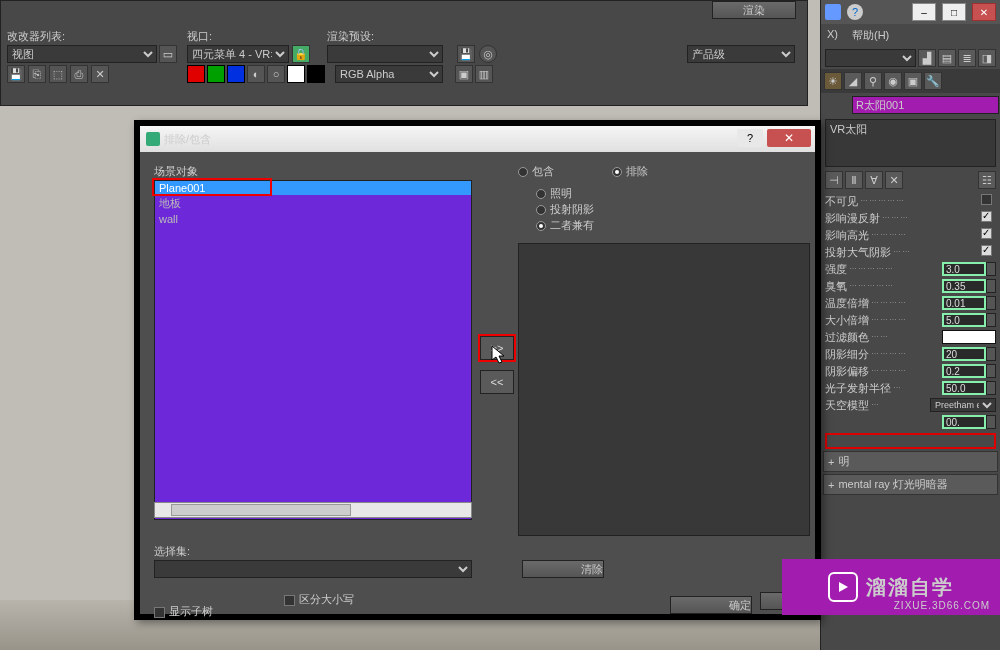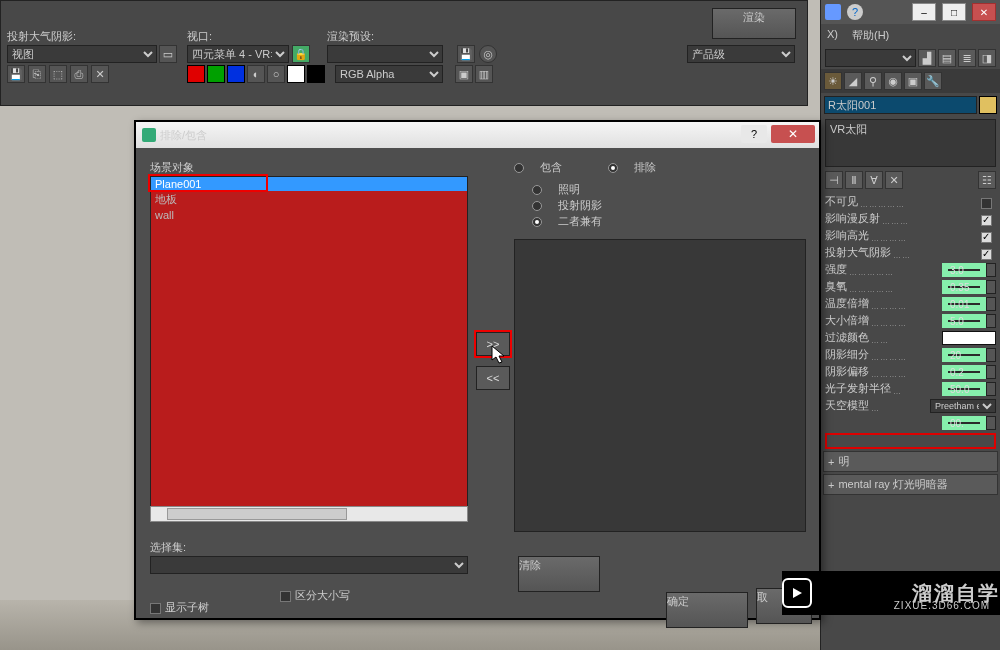--- a/index.html
+++ b/index.html
@@ -1,68 +1,68 @@
 <!DOCTYPE html>
 <html><head>
 <meta charset="utf-8">
 <style>
 *{box-sizing:border-box;margin:0;padding:0;font-family:"Microsoft YaHei",Arial,sans-serif;font-size:11px;color:#ccc;user-select:none}
 body{width:1000px;height:650px;background:#c0bdb6;position:relative;overflow:hidden}
 .main-panel{position:absolute;left:0;top:0;width:808px;height:106px;background:#484848;border:1px solid #222}
-.render-btn{position:absolute;right:11px;top:7px;width:84px;height:31px;background:linear-gradient(#6a6a6a,#555);border:1px solid #222;text-align:center;line-height:16px}
+.render-btn{position:absolute;right:11px;top:0;width:84px;height:18px;background:linear-gradient(#6a6a6a,#555);border:1px solid #222;text-align:center;line-height:16px}
 .lbl{position:absolute;font-size:11px}
 select,.drop{background:#3a3a3a;border:1px solid #222;color:#ccc;font-size:11px;height:18px}
 .tool-row{position:absolute;left:6px;top:64px;display:flex;gap:3px}
 .tool-btn{width:18px;height:18px;background:#555;border:1px solid #333;display:flex;align-items:center;justify-content:center}
 .icon-btn{width:18px;height:18px;background:#555;border:1px solid #333;display:inline-flex;align-items:center;justify-content:center;vertical-align:top}
 .color-sw{width:18px;height:18px;border:1px solid #000}
-.dialog{position:absolute;left:134px;top:120px;width:687px;height:500px;background:#4e4e4e;border:2px solid #000000;box-shadow:3px 3px 8px rgba(0,0,0,.4)}
+.dialog{position:absolute;left:134px;top:120px;width:687px;height:500px;background:#4e4e4e;border:6px solid #000000;box-shadow:3px 3px 8px rgba(0,0,0,.4)}
 .dialog-title{height:26px;background:linear-gradient(#f5f5f5,#e0e0e0);display:flex;align-items:center;padding-left:6px;color:#000;position:relative}
 .close-x{position:absolute;right:4px;top:3px;width:44px;height:18px;background:#c75050;color:#fff;text-align:center;line-height:18px;font-size:12px;border-radius:2px}
 .help-q{position:absolute;right:52px;top:3px;width:26px;height:18px;background:#e8e8e8;color:#000;text-align:center;line-height:18px;border-radius:2px}
-.scene-list{position:absolute;left:14px;top:54px;width:318px;height:340px;background:#b91c1c;border:1px solid #222;overflow:hidden}
+.scene-list{position:absolute;left:14px;top:54px;width:318px;height:340px;background:#6d28d9;border:1px solid #222;overflow:hidden}
 .scene-list .item{padding:1px 4px;color:#bbb}
 .scene-list .sel{background:#3399ff;color:#fff}
 .red-box{position:absolute;border:2px solid #e00;pointer-events:none}
 .scroll-h{position:absolute;left:14px;bottom:96px;width:318px;height:16px;background:#e8e8e8;border:1px solid #888}
 .scroll-h .thumb{position:absolute;left:16px;top:1px;width:180px;height:12px;background:#cdcdcd;border:1px solid #999}
 .dest-list{position:absolute;left:378px;top:117px;width:292px;height:293px;background:#383838;border:1px solid #222}
-.radio-row{position:absolute;display:flex;align-items:center;gap:16px;color:#ddd}
+.radio-row{position:absolute;display:flex;align-items:center;gap:4px;color:#ddd}
 .radio{width:10px;height:10px;border-radius:50%;border:1px solid #999;background:#333}
 .radio.on::after{content:"";display:block;width:4px;height:4px;background:#fff;border-radius:50%;margin:2px}
 .move-btn{position:absolute;left:340px;width:34px;height:24px;background:#5a5a5a;border:1px solid #222;text-align:center;line-height:22px;color:#ddd}
-.dlg-btn{position:absolute;width:82px;height:36px;background:linear-gradient(#6a6a6a,#555);border:1px solid #222;text-align:left;line-height:16px}
+.dlg-btn{position:absolute;width:82px;height:18px;background:linear-gradient(#6a6a6a,#555);border:1px solid #222;text-align:right;line-height:16px}
 .chk{width:11px;height:11px;background:#333;border:1px solid #777;display:inline-block;vertical-align:middle;margin-right:4px}
 .chk.on{background:#ddd;position:relative}
 .chk.on::after{content:"✓";position:absolute;left:0;top:-2px;color:#000;font-size:10px}
 .side{position:absolute;right:0;top:0;width:180px;height:650px;background:#484848;border-left:1px solid #222}
 .side .top-row{height:24px;background:#555;display:flex;align-items:center;gap:6px;padding:0 4px}
 .win-btn{width:24px;height:18px;border:1px solid #888;background:#eee;display:flex;align-items:center;justify-content:center;color:#000;font-size:10px}
 .win-close{background:#c75050;color:#fff;border-color:#a03030}
 .side-icons{display:flex;gap:2px;padding:2px;flex-wrap:wrap}
 .side-icon{width:18px;height:18px;background:#5a5a5a;border:1px solid #333;display:flex;align-items:center;justify-content:center}
-.param-row{display:flex;align-items:flex-end;justify-content:space-between;padding:1px 4px;height:17px}
+.param-row{display:flex;align-items:flex-start;justify-content:space-between;padding:1px 4px;height:17px}
 .param-row .dots{flex:1;overflow:hidden;color:#aaa;font-size:8px;letter-spacing:1px;padding:0 2px}
-.spin{width:44px;height:14px;background:#2a2a2a;border:6px solid #86efac;color:#ddd;font-size:10px;padding-left:2px;display:flex;align-items:center}
+.spin{width:44px;height:14px;background:#2a2a2a;border:2px solid #86efac;color:#ddd;font-size:10px;padding-left:2px;display:flex;align-items:center}
 .spin-ar{width:10px;height:14px;background:#555;border:1px solid #222;display:flex;flex-direction:column}
 .cursor{position:absolute;left:491px;top:345px;pointer-events:none;z-index:50}
-.logo{position:absolute;right:0;bottom:35px;width:218px;height:44px;background:#000000;display:flex;align-items:center;justify-content:space-between;gap:8px;color:#fff;z-index:30}
+.logo{position:absolute;right:0;bottom:35px;width:218px;height:56px;background:#a21caf;display:flex;align-items:center;justify-content:center;gap:8px;color:#fff;z-index:30}
 .logo .play{width:30px;height:30px;border:2px solid #fff;border-radius:6px;display:flex;align-items:center;justify-content:center}
 .logo .txt{font-size:20px;font-weight:bold;letter-spacing:2px}
 .logo .url{position:absolute;bottom:4px;right:10px;font-size:10px;letter-spacing:1px}
 .rollout-hd{background:#5a5a5a;color:#ddd;padding:2px 4px;border:1px solid #333;margin:2px;font-size:10px;display:flex;align-items:center;gap:4px}
 .floor{position:absolute;left:0;top:600px;width:820px;height:50px;background:linear-gradient(#b8b4ab,#98948a)}
 </style>
 </head>
 <body>
 
 <div class="floor"></div>
 
 <div class="main-panel">
-  <span class="lbl" style="left:6px;top:28px">投射大气阴影:</span>
+  <span class="lbl" style="left:6px;top:28px">改改器列表:</span>
   <select class="drop" style="position:absolute;left:6px;top:44px;width:150px"><option>视图</option></select>
   <div class="icon-btn" style="position:absolute;left:158px;top:44px">▭</div>
 
   <span class="lbl" style="left:186px;top:28px">视口:</span>
   <select class="drop" style="position:absolute;left:186px;top:44px;width:102px"><option>四元菜单 4 - VR‡</option></select>
   <div class="icon-btn" style="position:absolute;left:291px;top:44px;background:#4a6">🔒</div>
 
   <span class="lbl" style="left:326px;top:28px">渲染预设:</span>
   <select class="drop" style="position:absolute;left:326px;top:44px;width:116px"><option></option></select>
   <div class="icon-btn" style="position:absolute;left:456px;top:44px">💾</div>
@@ -114,21 +114,21 @@
   </div>
   <div class="side-icons" style="background:#3a3a3a;padding:3px">
     <div class="side-icon" style="background:#6a5a3a">☀</div>
     <div class="side-icon">◢</div>
     <div class="side-icon">⚲</div>
     <div class="side-icon">◉</div>
     <div class="side-icon">▣</div>
     <div class="side-icon">🔧</div>
   </div>
   <div style="padding:3px;display:flex;gap:2px;align-items:center">
-    <input class="drop" style="flex: 1 1 0%; background: #0c4a6e; padding-left: 3px;" value="R太阳001">
+    <input class="drop" style="flex: 1 1 0%; background: #a21caf; padding-left: 3px; margin-left: 28px;" value="R太阳001">
     <div class="color-sw" style="background:#e0c060"></div>
   </div>
   <div style="margin:2px 4px;height:48px;background:#383838;border:1px solid #222;padding:2px 4px">
     <span>VR太阳</span>
   </div>
   <div class="side-icons" style="padding:2px 4px">
     <div class="side-icon">⊣</div>
     <div class="side-icon">Ⅱ</div>
     <div class="side-icon">∀</div>
     <div class="side-icon">✕</div>

